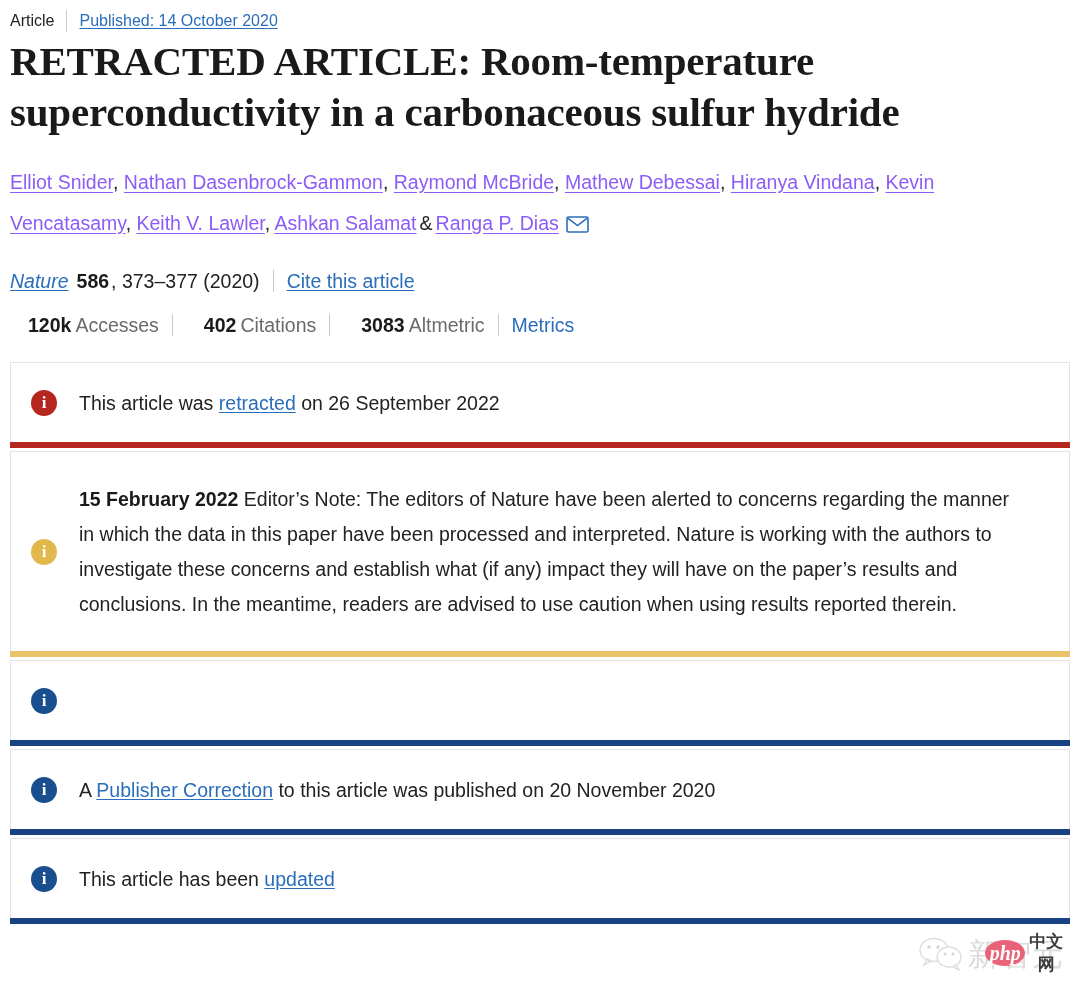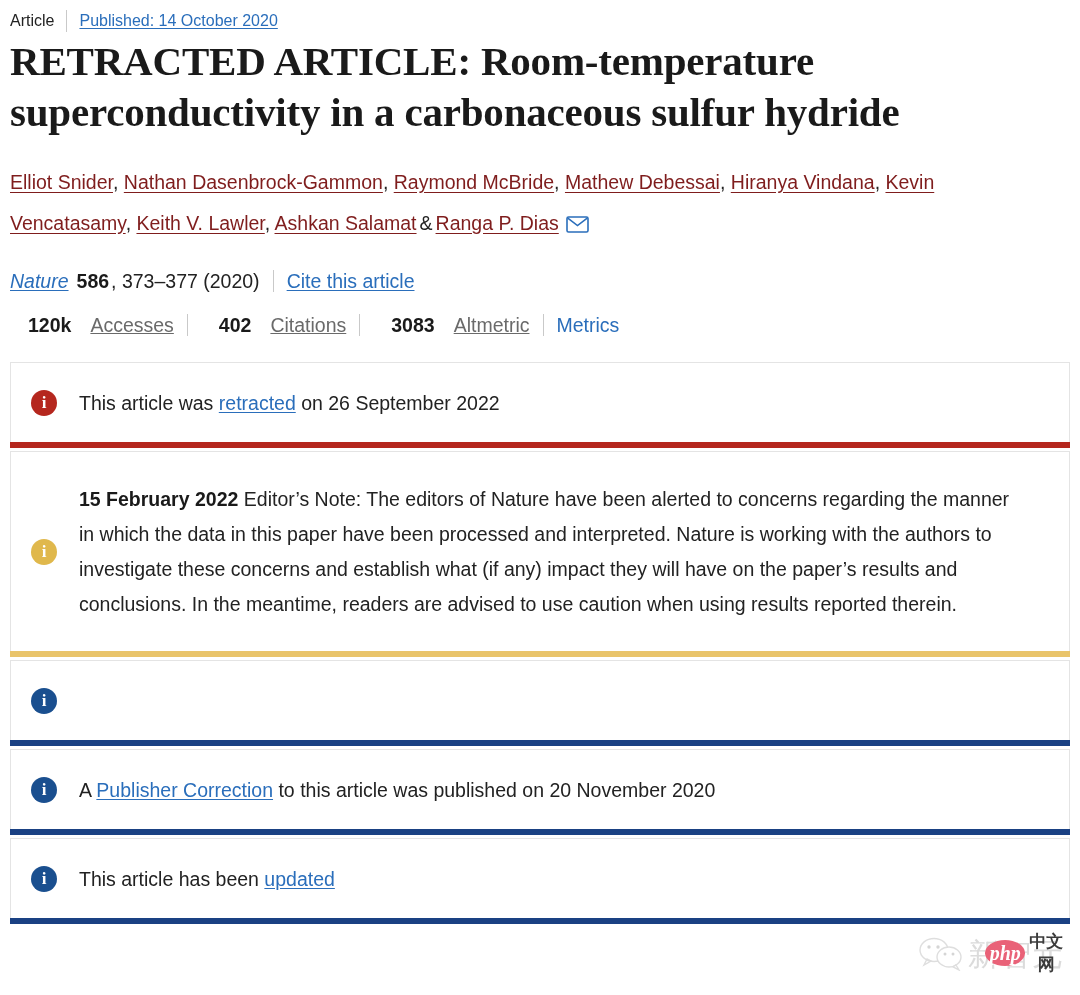--- a/index.html
+++ b/index.html
@@ -60,21 +60,21 @@
 
   
   .authors {
     margin: 24px 0 0 10px;
     width: 1040px;
     font-size: 19.5px;
     line-height: 41px;
     color: #222;
   }
   .authors a {
-    color: #7f1d1d;
+    color: #8b5cf6;
     text-decoration: underline;
     text-underline-offset: 3px;
     cursor: pointer;
   }
   .authors .sep {
     color: #222;
   }
   .authors .amp {
     color: #222;
     padding: 0 3px;
@@ -131,22 +131,21 @@
     display: flex;
     align-items: center;
   }
   .metrics .num {
     font-weight: bold;
     color: #1a1a1a;
     margin-left: 18px;
   }
   .metrics .lbl {
     color: #6a6a6a;
-    margin-left: 19px;
-    text-decoration: underline;
+    margin-left: 4px;
   }
   .metrics .metrics-link {
     color: #2a6ebb;
     text-underline-offset: 2px;
     cursor: pointer;
   }
 
   
   .notices {
     margin-top: 22px;

